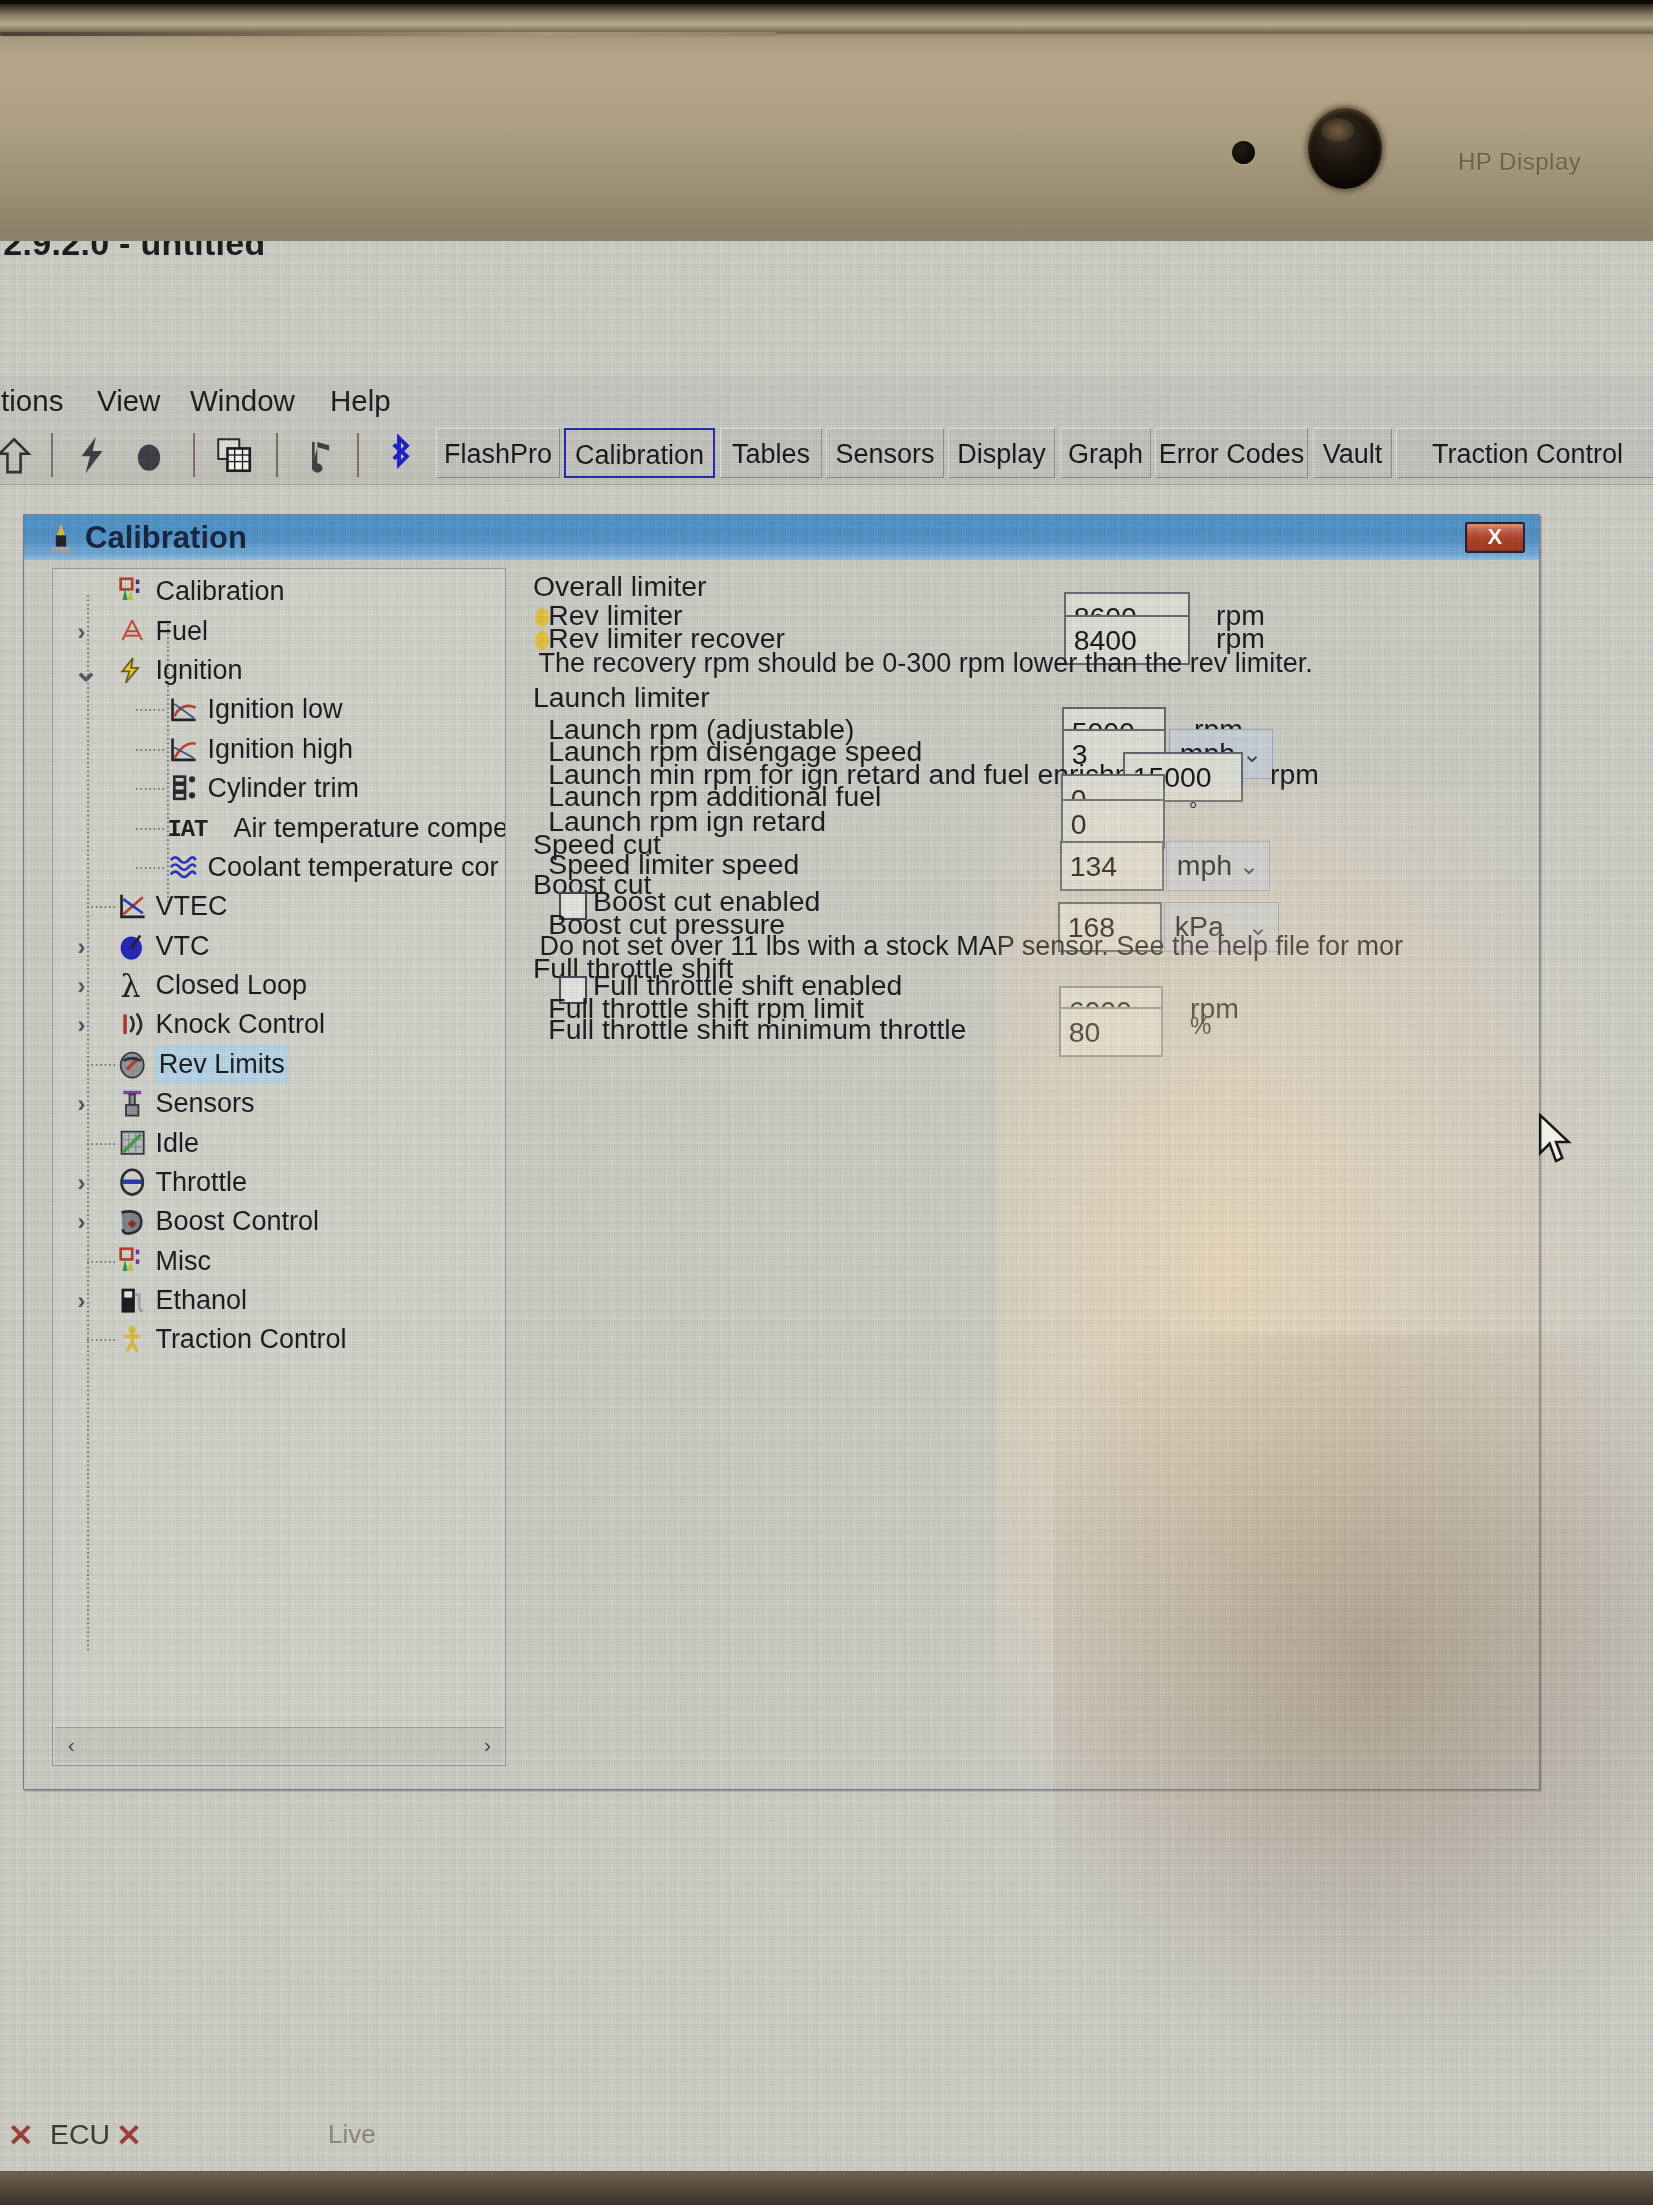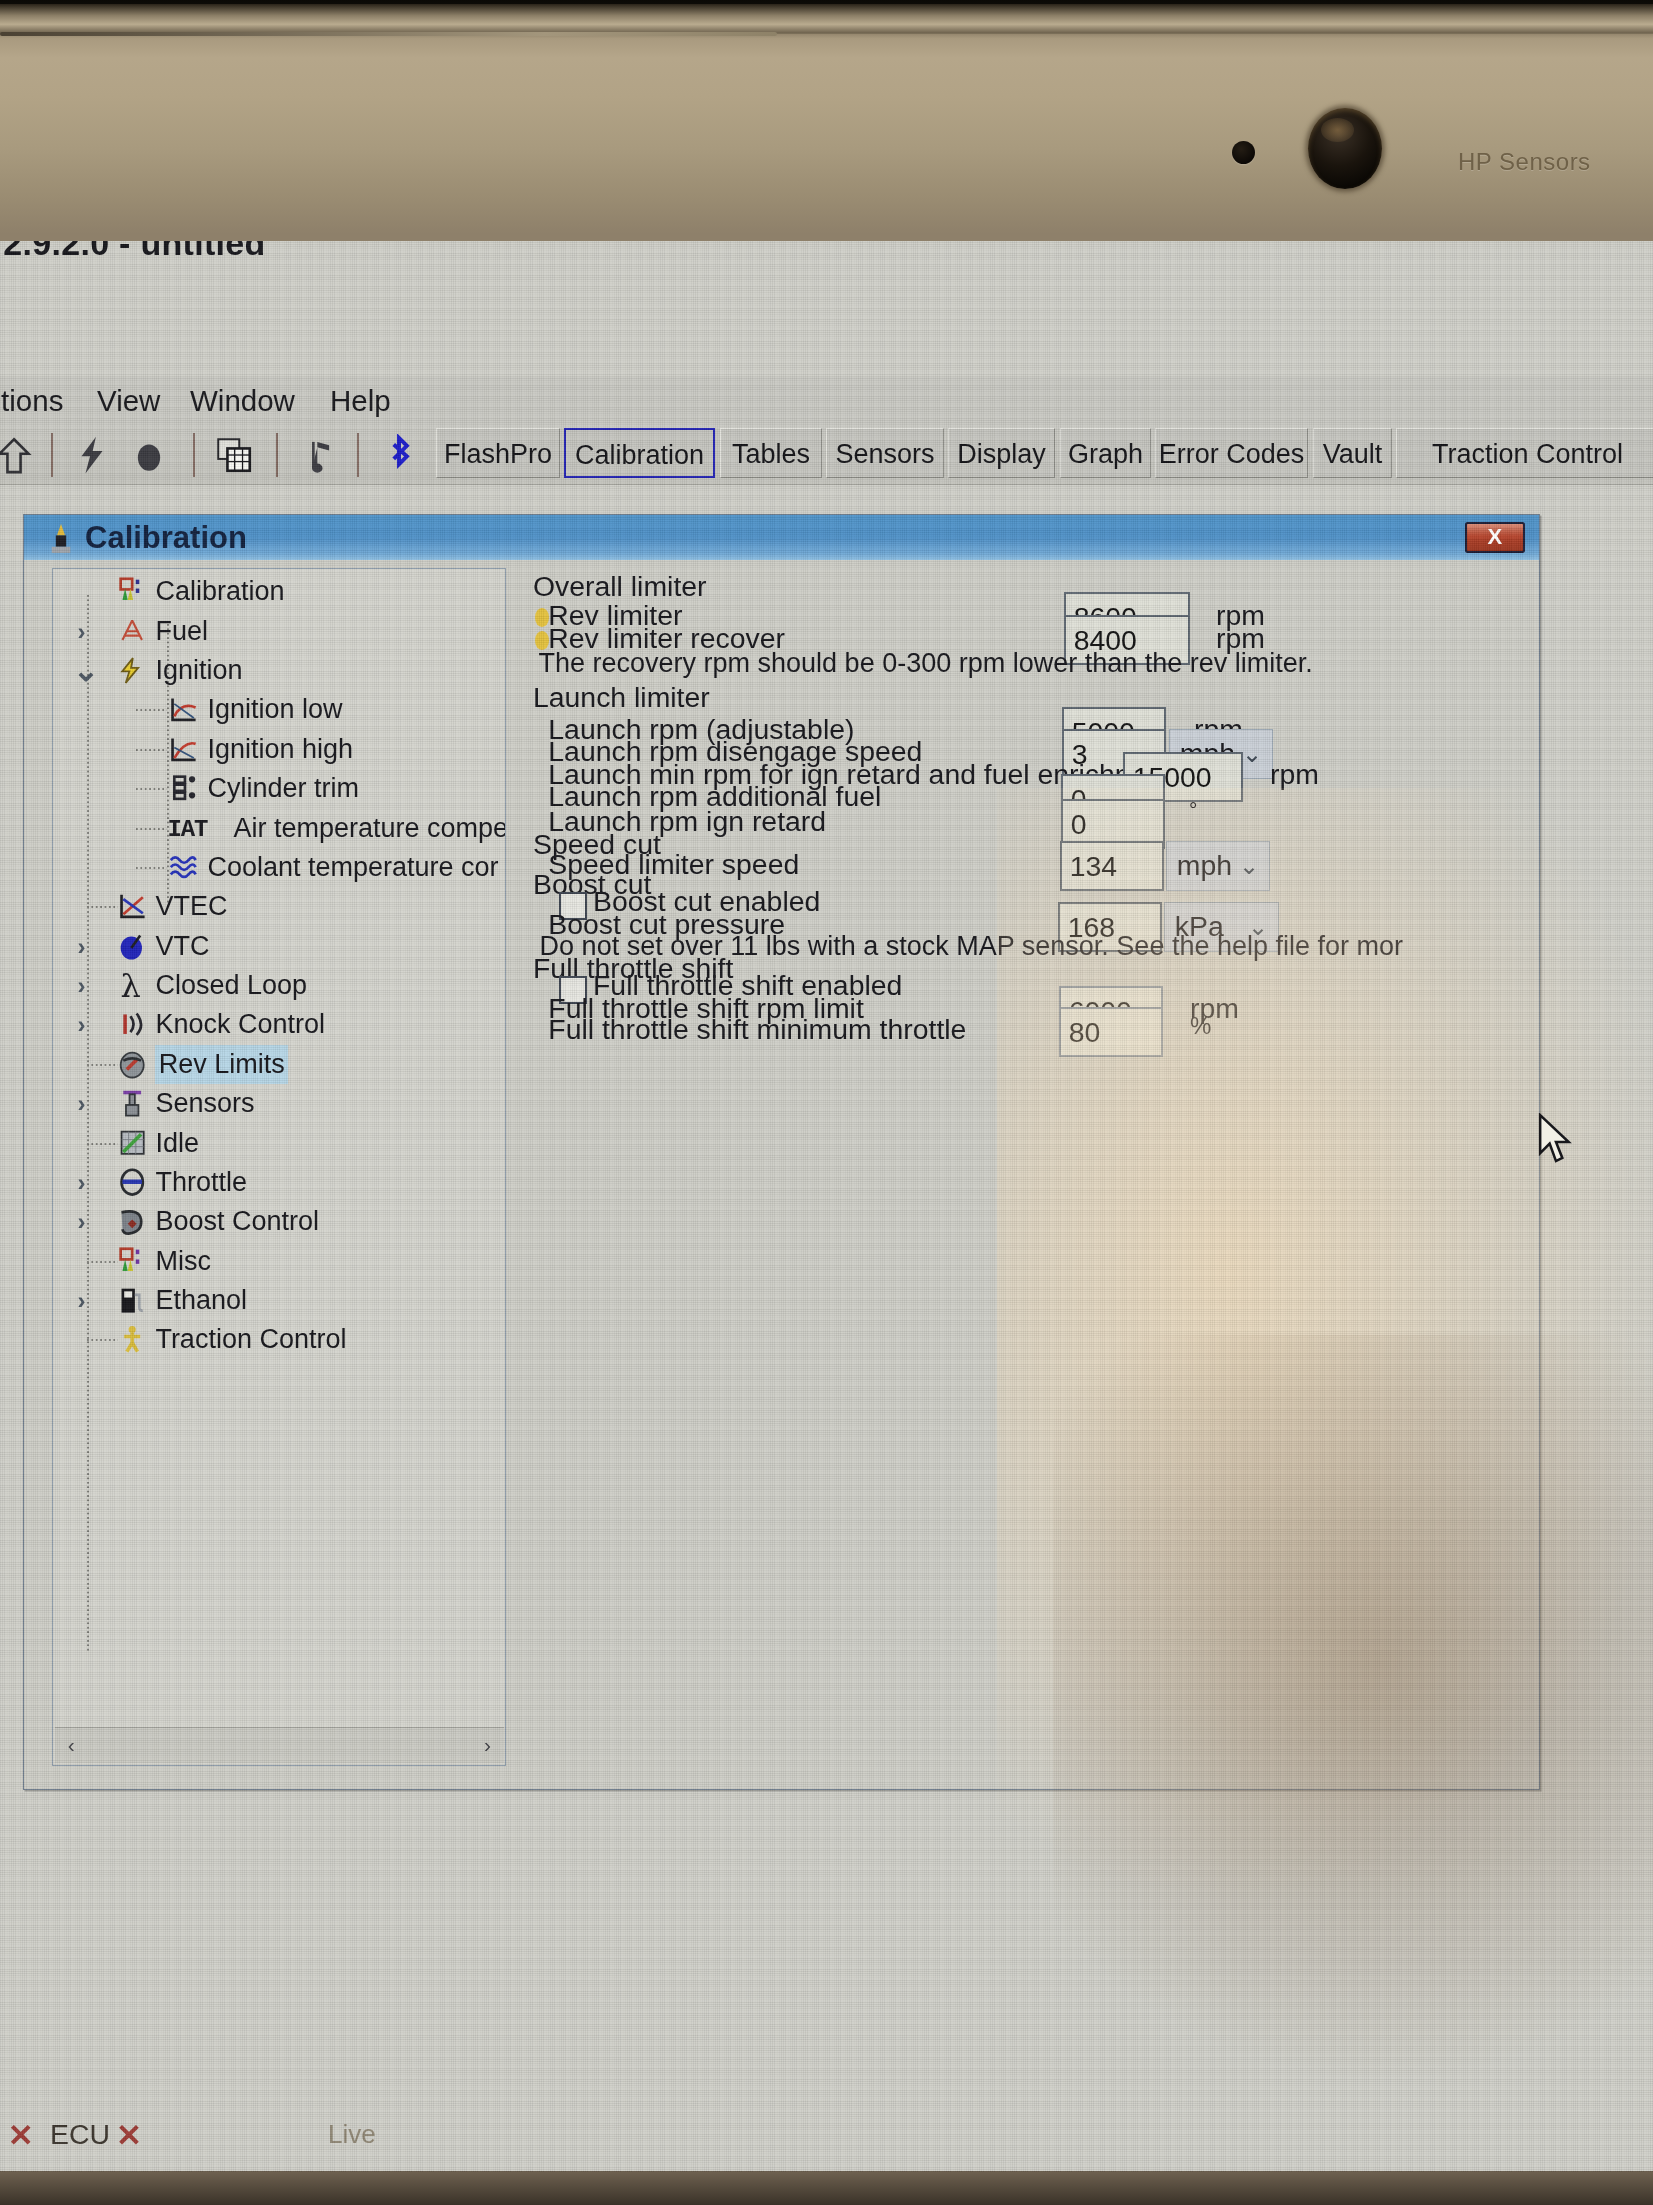--- a/index.html
+++ b/index.html
@@ -195,21 +195,21 @@
   }
 </style>
 </head>
 <body>
 
 <div id="bezel">
   <div id="bezel-hinge"></div>
   <div id="bezel-hinge-line"></div>
   <div id="cam-led"></div>
   <div id="cam-lens"></div>
-  <div id="cam-label">HP Sensors</div>
+  <div id="cam-label">HP Display</div>
 </div>
 
 <div id="screen">
   <div id="appwin">
 
     <div id="app-title">2.9.2.0 - untitled</div>
 
     <div id="menubar">
       <div class="menu-item" style="left:-15.3px;">ptions</div>
       <div class="menu-item" style="left:97px;">View</div>

